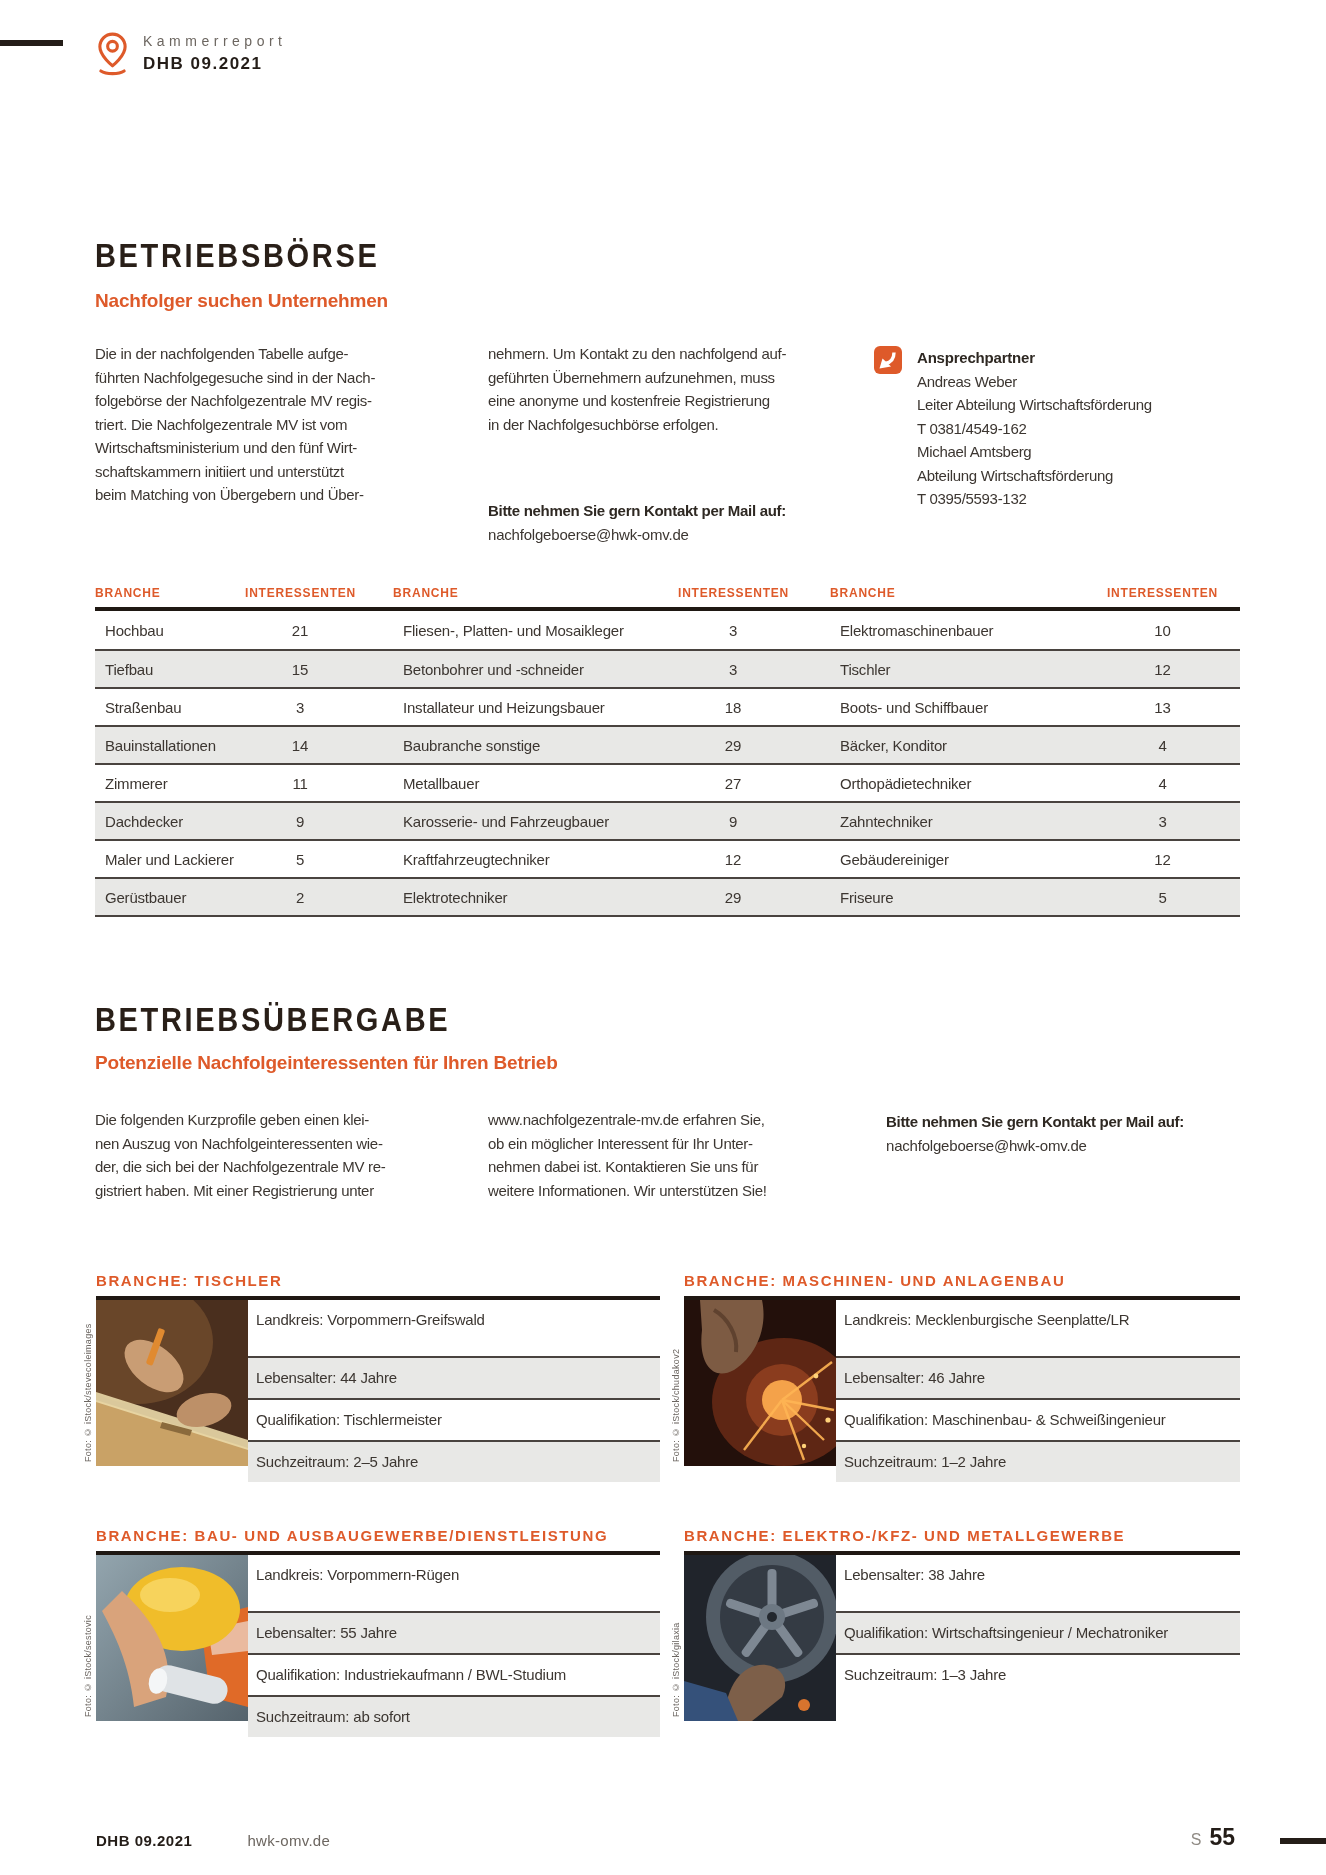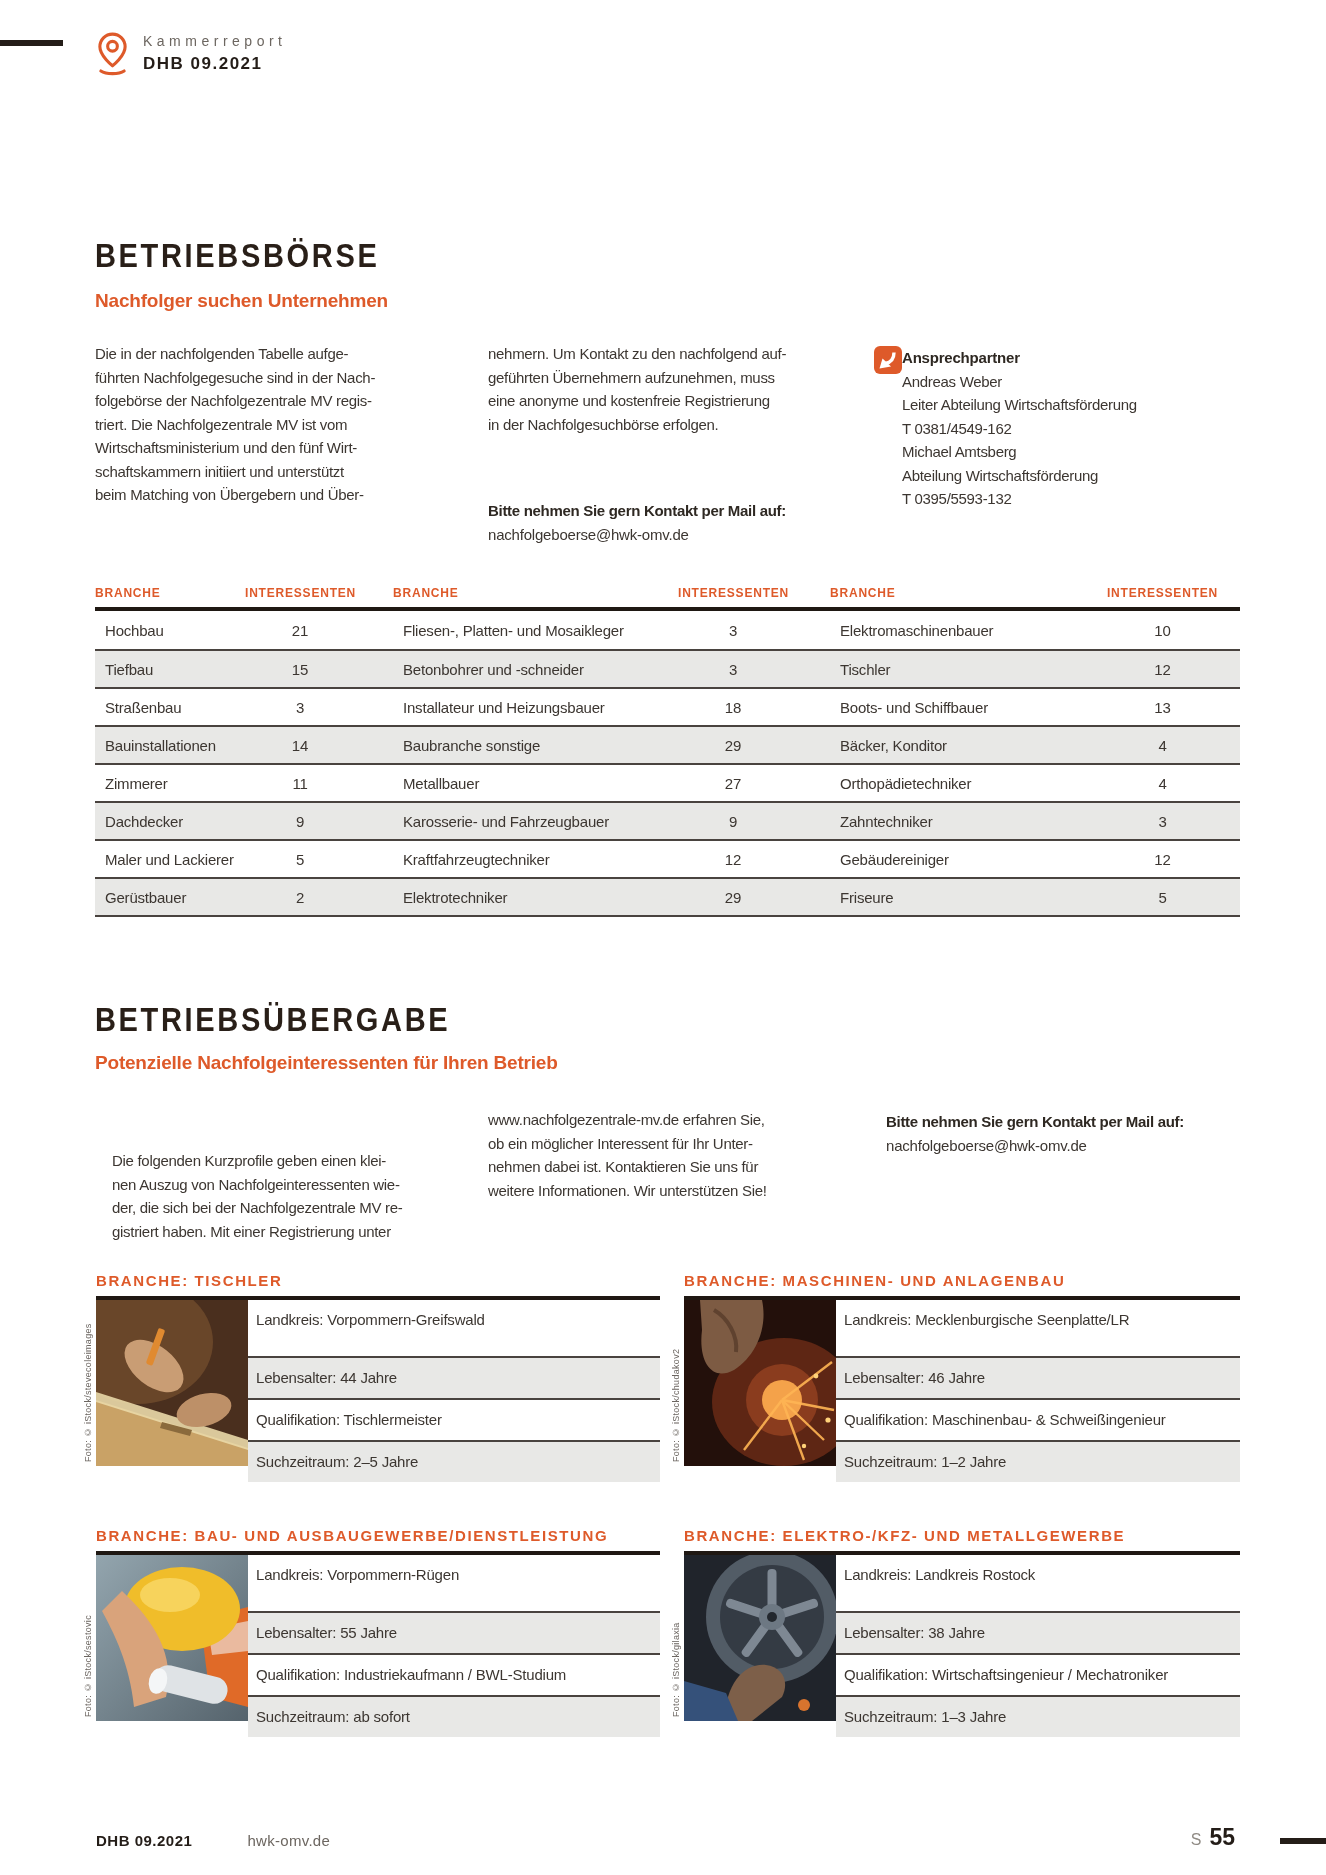--- a/index.html
+++ b/index.html
@@ -38,29 +38,29 @@
   .s2-title{top:1001px;}
   .s2-sub{top:1052px;}
 
   
   .para{
     position:absolute;font-size:15px;line-height:23.5px;letter-spacing:-0.3px;
     white-space:pre;color:var(--body);
   }
   .s1-col1{left:95px;top:342px;}
   .s1-col2{left:488px;top:342px;}
-  .s2-col1{left:112px;top:1108px;margin-top:41px;}
+  .s2-col1{left:95px;top:1108px;}
   .s2-col2{left:488px;top:1108px;}
   .cta-bold{font-weight:bold;letter-spacing:-0.3px;font-size:15px;line-height:24px;white-space:nowrap;color:#2e2822;}
   .cta-mail{font-size:15px;line-height:24px;letter-spacing:-0.2px;white-space:nowrap;}
   .s1-cta{position:absolute;left:488px;top:499px;}
   .s2-cta{position:absolute;left:886px;top:1110px;}
 
   
-  .contact{position:absolute;left:874px;top:346px;display:flex;gap:0;}
+  .contact{position:absolute;left:874px;top:346px;display:flex;gap:15px;}
   .contact-icon svg{display:block;}
   .contact-head{font-weight:bold;font-size:15px;line-height:23.5px;color:#2e2822;letter-spacing:-0.2px;}
   .contact-lines{font-size:15px;line-height:23.5px;letter-spacing:-0.3px;white-space:pre;}
 
   
   .jobs-table{position:absolute;left:95px;top:586px;width:1145px;}
   .t-head,.t-row{
     display:grid;
     grid-template-columns:150px 110px 38px 285px 110px 42px 275px 115px;
     padding-right:20px;
@@ -393,21 +393,20 @@
               <rect x="83.5" y="14" width="9" height="48" rx="4" transform="rotate(288 88 62)"></rect>
             </g>
             <circle cx="88" cy="62" r="13" fill="#6d7883"></circle>
             <circle cx="88" cy="62" r="5" fill="#23282e"></circle>
             <path d="M40 166 C42 128 60 108 82 110 C98 112 106 126 98 142 L68 166 Z" fill="#7d5f49"></path>
             <polygon points="0,166 0,126 42,138 54,166" fill="#35517a"></polygon>
             <circle cx="120" cy="150" r="6" fill="#d8742e"></circle>
           </svg>
         </div>
         <div class="card-rows">
-            <div class="card-row">Landkreis: Landkreis Rostock</div>
             <div class="card-row">Lebensalter: 38 Jahre</div>
             <div class="card-row">Qualifikation: Wirtschaftsingenieur / Mechatroniker</div>
             <div class="card-row">Suchzeitraum: 1–3 Jahre</div>
           </div>
       </div>
     </div>
   </section>
 
   <div class="footer-left">
     <span class="footer-issue">DHB 09.2021</span>

